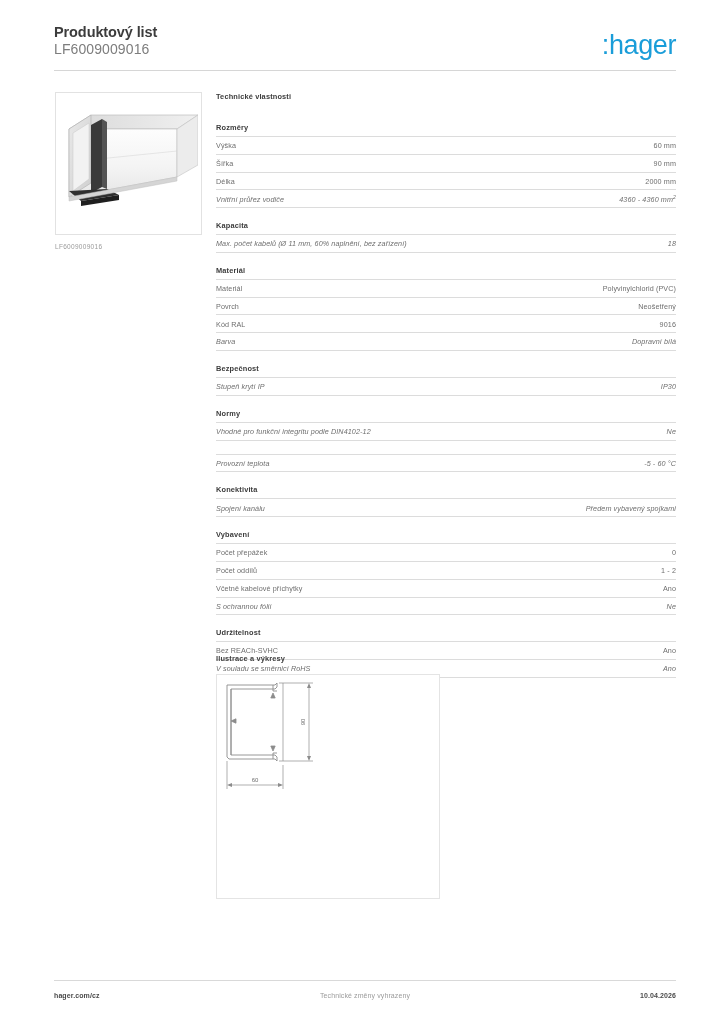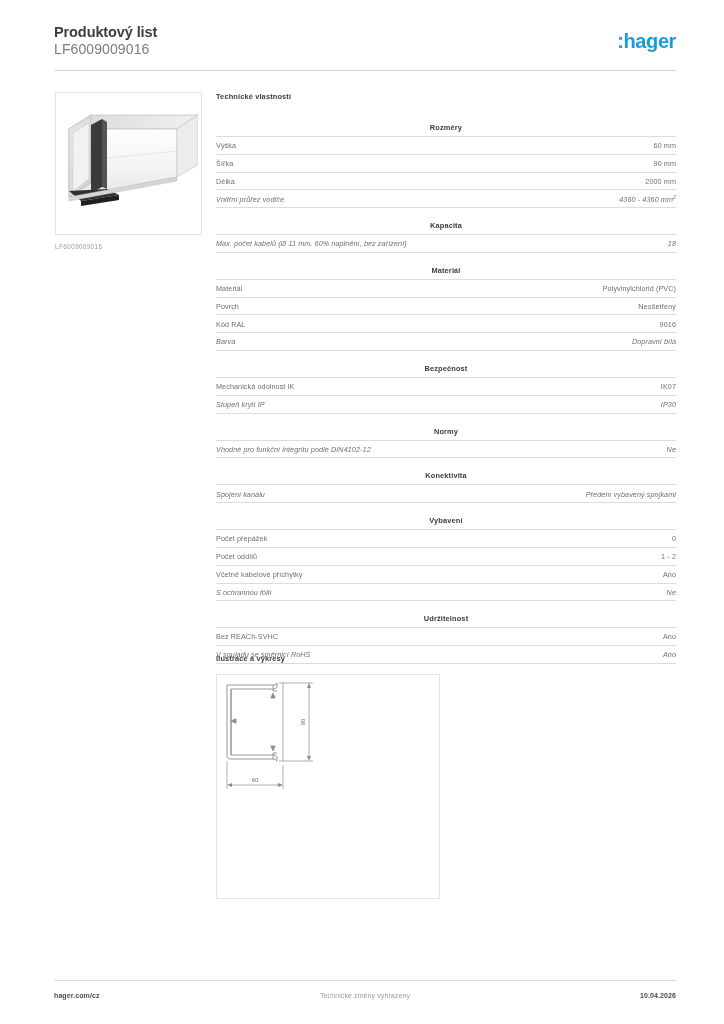--- a/index.html
+++ b/index.html
@@ -38,22 +38,22 @@
   .doc-ref {
     font-size: 14px;
     font-weight: normal;
     color: #7d7d7d;
     line-height: 17px;
     letter-spacing: 0.1px;
   }
   .brand {
     position: absolute;
     right: 0; top: 6px;
-    font-size: 20px;
-    font-weight: bold;
+    font-size: 27px;
+    font-weight: normal;
     color: #1a9dd9;
     letter-spacing: -0.4px;
   }
   .header-rule {
     position: absolute;
     left: 54px; top: 70px;
     width: 622px;
     height: 1px;
     background: #d6d6d6;
   }
@@ -93,21 +93,20 @@
     letter-spacing: 0.15px;
     margin-bottom: 22px;
   }
   .group { margin-bottom: 0; }
   .group-title {
     font-size: 7.4px;
     font-weight: bold;
     color: #3c3c3c;
     letter-spacing: 0.15px;
     padding-bottom: 4px;
-    text-align: center;
   }
   .group + .group { margin-top: 13px; }
   .row {
     display: flex;
     justify-content: space-between;
     align-items: baseline;
     border-top: 1px solid #dcdcdc;
     padding: 4.2px 0 3.6px 0;
     font-size: 7.2px;
     color: #6e6e6e;
@@ -270,36 +269,36 @@
             <span class="value">9016</span>
           </div>
           <div class="row">
             <span class="label">Barva</span>
             <span class="value">Dopravní bílá</span>
           </div>
         </div>
         <div class="group">
           <div class="group-title">Bezpečnost</div>
           <div class="row">
-            <span class="label">Mechanická odolnost IK</span>
-            <span class="value">IK07</span>
-          </div>
-          <div class="row">
             <span class="label">Stupeň krytí IP</span>
             <span class="value">IP30</span>
           </div>
         </div>
         <div class="group">
           <div class="group-title">Normy</div>
           <div class="row">
             <span class="label">Vhodné pro funkční integritu podle DIN4102-12</span>
             <span class="value">Ne</span>
           </div>
         </div>
         <div class="group">
+          <div class="row">
+            <span class="label">Provozní teplota</span>
+            <span class="value">-5 - 60 °C</span>
+          </div>
         </div>
         <div class="group">
           <div class="group-title">Konektivita</div>
           <div class="row">
             <span class="label">Spojení kanálu</span>
             <span class="value">Předem vybavený spojkami</span>
           </div>
         </div>
         <div class="group">
           <div class="group-title">Vybavení</div>

